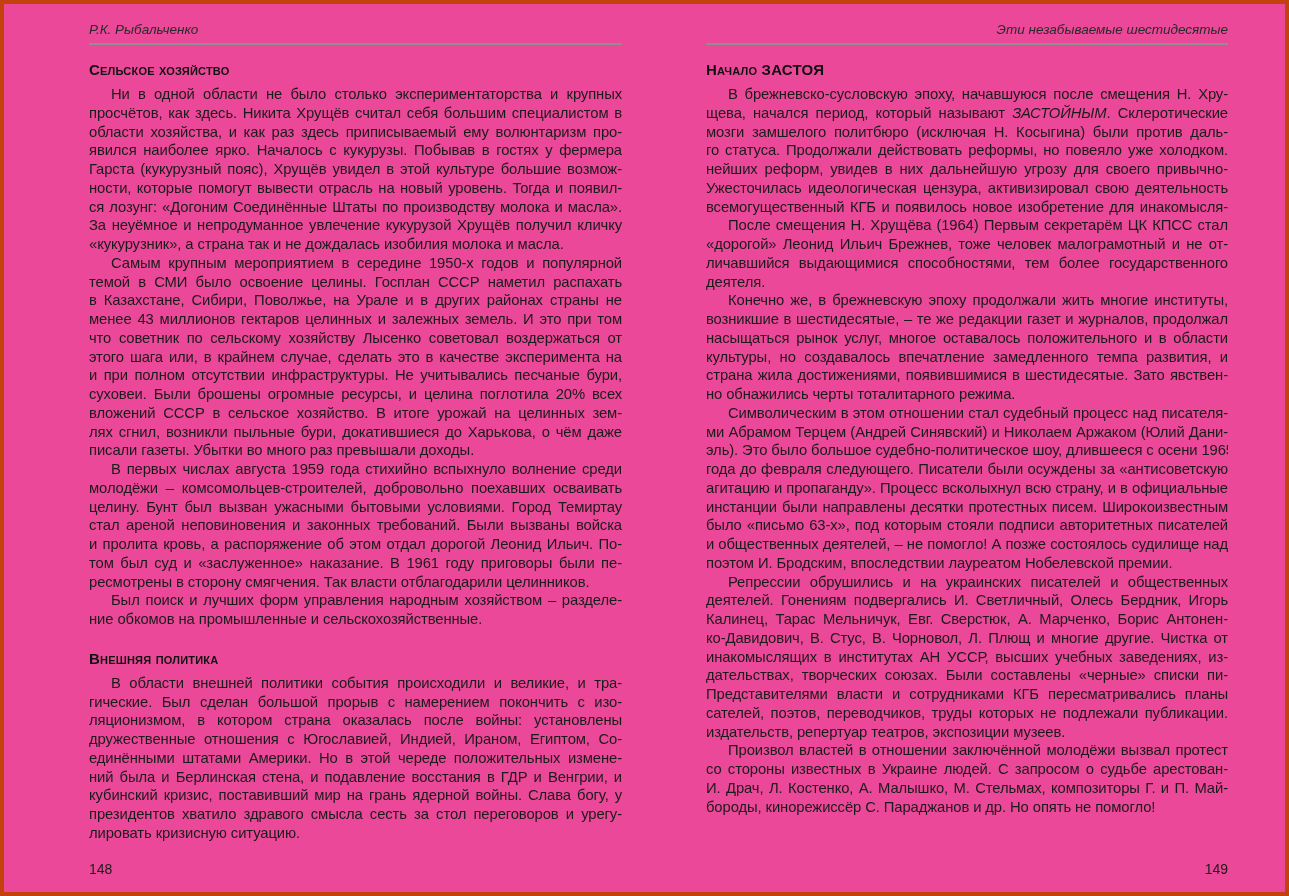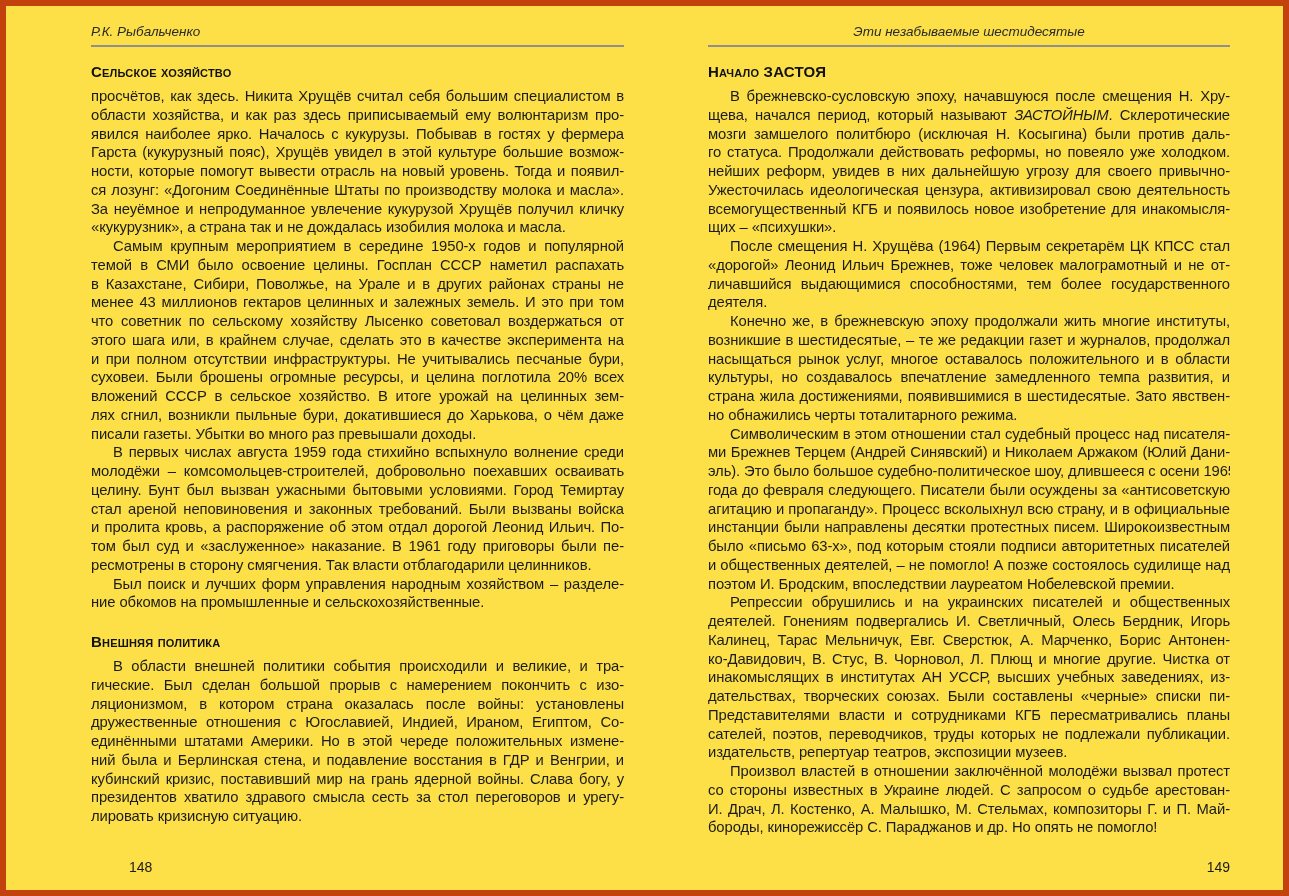--- a/index.html
+++ b/index.html
@@ -5,43 +5,43 @@
   html, body {
     margin: 0;
     padding: 0;
     background: #ffffff;
   }
   .spread {
     position: relative;
     width: 1289px;
     height: 896px;
     box-sizing: border-box;
-    background: #fde047;
-    border: 6px solid #c2410c;
+    background: #ec4899;
+    border: 4px solid #c2410c;
     font-family: "Liberation Sans", "DejaVu Sans", sans-serif;
     color: #1b1b1b;
     overflow: hidden;
   }
   .page {
     position: absolute;
     top: 0;
     height: 100%;
   }
   .page-left  { left: 85px;  width: 533px; }
   .page-right { left: 702px; width: 522px; }
 
   .running-header {
     margin-top: 17px;
     height: 17px;
     line-height: 17px;
     font-style: italic;
     font-size: 13.5px;
     color: #2a2a2a;
   }
-  .rh-right { text-align: center; }
+  .rh-right { text-align: right; }
 
   .header-rule {
     margin-top: 5px;
     height: 2px;
     background: #8f8f8f;
   }
 
   .sec-heading {
     font-size: 15px;
     line-height: 19px;
@@ -66,36 +66,36 @@
     overflow: hidden;
   }
   .line.last  { text-align-last: left; }
   .line.first { text-indent: 22px; }
 
   .page-number {
     position: absolute;
     bottom: 15px;
     font-size: 14px;
     color: #1b1b1b;
-    margin-left: 38px;
   }
   .pn-left  { left: 0; }
   .pn-right { right: 0; }
 </style>
 </head>
 <body>
 
 <div class="spread">
 
   <section class="page page-left">
     <div class="running-header rh-left">Р.К. Рыбальченко</div>
     <div class="header-rule"></div>
     <div class="page-body">
         <h2 class="sec-heading">Сельское хозяйство</h2>
         <div class="para">
+          <div class="line first">Ни в одной области не было столько экспериментаторства и крупных</div>
           <div class="line">просчётов, как здесь. Никита Хрущёв считал себя большим специалистом в</div>
           <div class="line">области хозяйства, и как раз здесь приписываемый ему волюнтаризм про-</div>
           <div class="line">явился наиболее ярко. Началось с кукурузы. Побывав в гостях у фермера</div>
           <div class="line">Гарста (кукурузный пояс), Хрущёв увидел в этой культуре большие возмож-</div>
           <div class="line">ности, которые помогут вывести отрасль на новый уровень. Тогда и появил-</div>
           <div class="line">ся лозунг: «Догоним Соединённые Штаты по производству молока и масла».</div>
           <div class="line">За неуёмное и непродуманное увлечение кукурузой Хрущёв получил кличку</div>
           <div class="line last">«кукурузник», а страна так и не дождалась изобилия молока и масла.</div>
         </div>
         <div class="para">
@@ -146,39 +146,38 @@
     <div class="page-body">
         <h2 class="sec-heading">Начало ЗАСТОЯ</h2>
         <div class="para">
           <div class="line first">В брежневско-сусловскую эпоху, начавшуюся после смещения Н. Хру-</div>
           <div class="line">щева, начался период, который называют <i>ЗАСТОЙНЫМ</i>. Склеротические</div>
           <div class="line">мозги замшелого политбюро (исключая Н. Косыгина) были против даль-</div>
           <div class="line">го статуса. Продолжали действовать реформы, но повеяло уже холодком.</div>
           <div class="line">нейших реформ, увидев в них дальнейшую угрозу для своего привычно-</div>
           <div class="line">Ужесточилась идеологическая цензура, активизировал свою деятельность</div>
           <div class="line">всемогущественный КГБ и появилось новое изобретение для инакомысля-</div>
-          <div class="line last">щих – «психушки».</div>
         </div>
         <div class="para">
           <div class="line first">После смещения Н. Хрущёва (1964) Первым секретарём ЦК КПСС стал</div>
           <div class="line">«дорогой» Леонид Ильич Брежнев, тоже человек малограмотный и не от-</div>
           <div class="line">личавшийся выдающимися способностями, тем более государственного</div>
           <div class="line last">деятеля.</div>
         </div>
         <div class="para">
           <div class="line first">Конечно же, в брежневскую эпоху продолжали жить многие институты,</div>
           <div class="line">возникшие в шестидесятые, – те же редакции газет и журналов, продолжал</div>
           <div class="line">насыщаться рынок услуг, многое оставалось положительного и в области</div>
           <div class="line">культуры, но создавалось впечатление замедленного темпа развития, и</div>
           <div class="line">страна жила достижениями, появившимися в шестидесятые. Зато явствен-</div>
           <div class="line last">но обнажились черты тоталитарного режима.</div>
         </div>
         <div class="para">
           <div class="line first">Символическим в этом отношении стал судебный процесс над писателя-</div>
-          <div class="line">ми Брежнев Терцем (Андрей Синявский) и Николаем Аржаком (Юлий Дани-</div>
+          <div class="line">ми Абрамом Терцем (Андрей Синявский) и Николаем Аржаком (Юлий Дани-</div>
           <div class="line">эль). Это было большое судебно-политическое шоу, длившееся с осени 1965</div>
           <div class="line">года до февраля следующего. Писатели были осуждены за «антисоветскую</div>
           <div class="line">агитацию и пропаганду». Процесс всколыхнул всю страну, и в официальные</div>
           <div class="line">инстанции были направлены десятки протестных писем. Широкоизвестным</div>
           <div class="line">было «письмо 63-х», под которым стояли подписи авторитетных писателей</div>
           <div class="line">и общественных деятелей, – не помогло! А позже состоялось судилище над</div>
           <div class="line last">поэтом И. Бродским, впоследствии лауреатом Нобелевской премии.</div>
         </div>
         <div class="para">
           <div class="line first">Репрессии обрушились и на украинских писателей и общественных</div>

